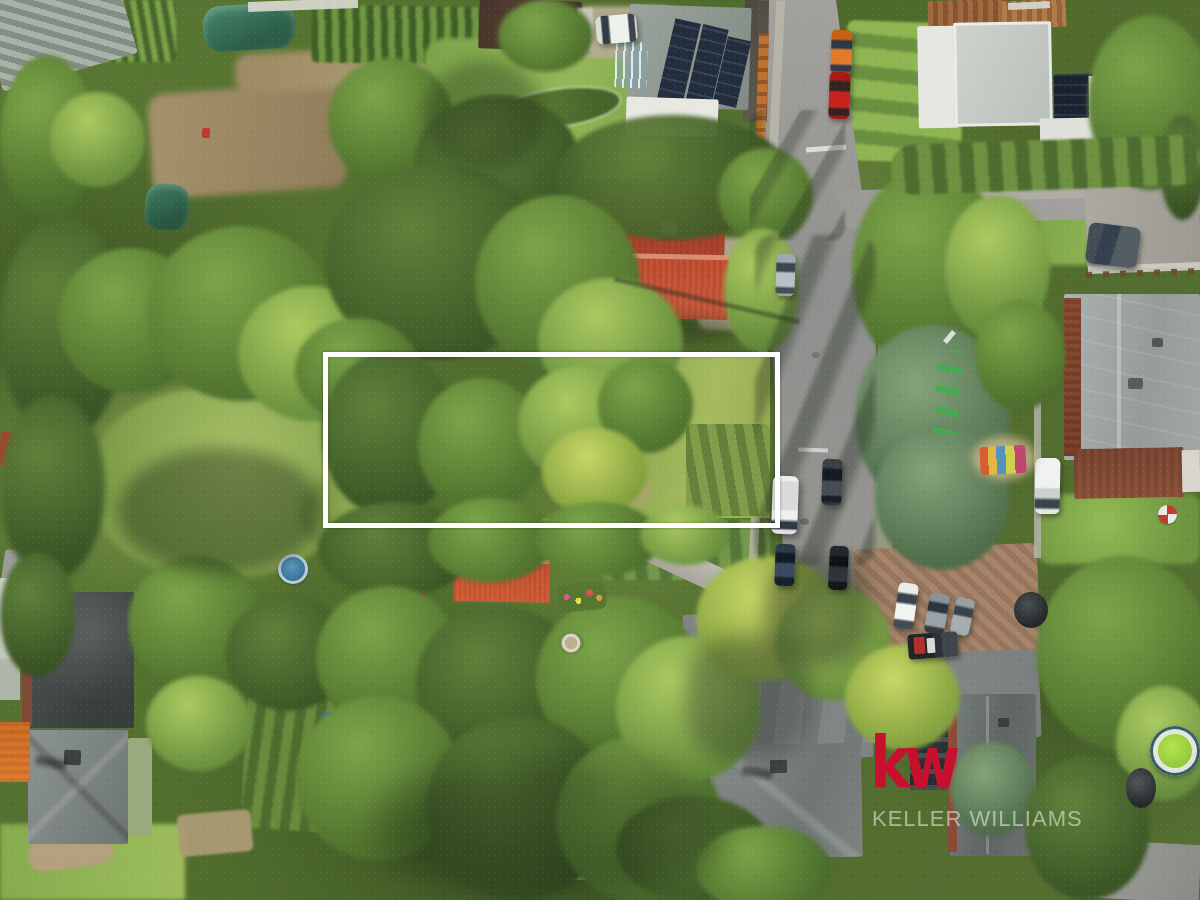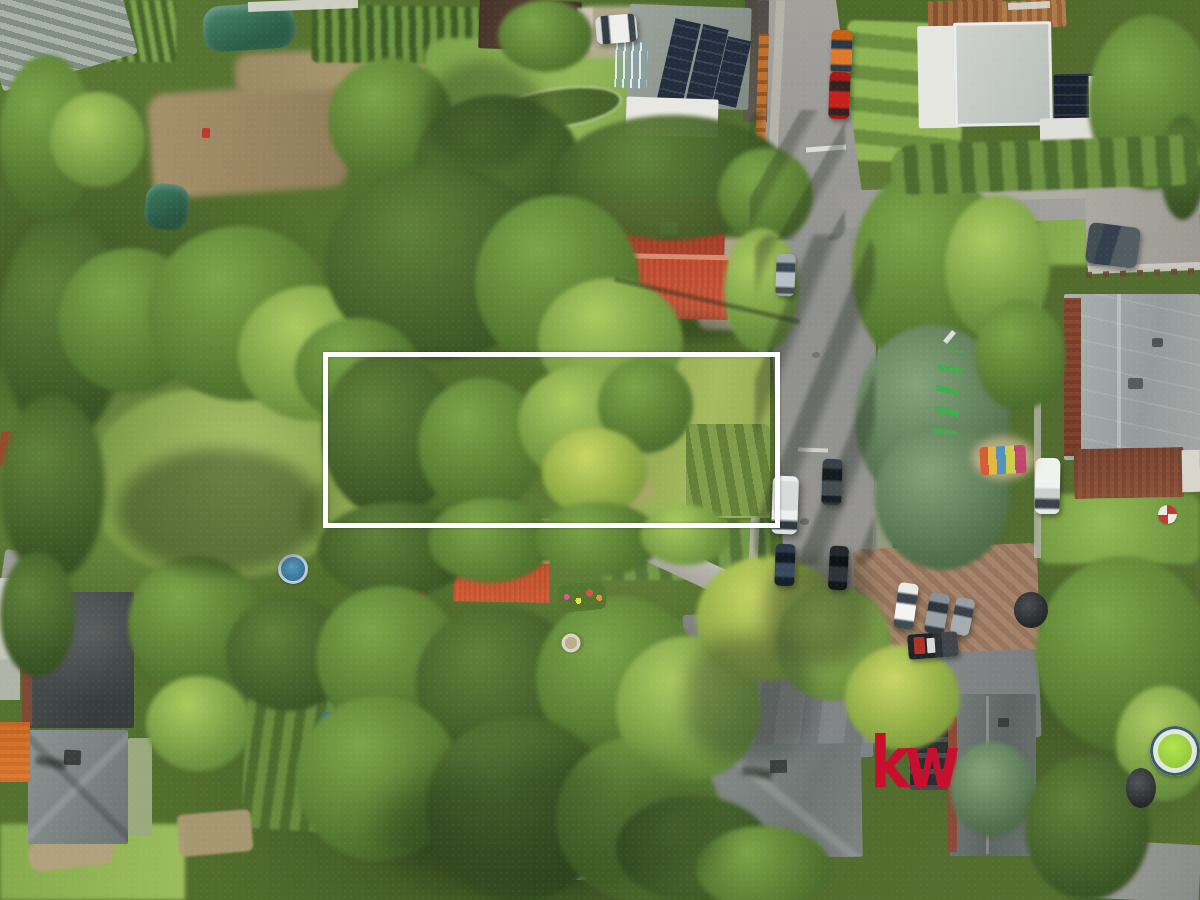--- a/index.html
+++ b/index.html
@@ -230,14 +230,15 @@
       <div style="left: 558px; top: 583px; width: 48px; height: 28px; background: radial-gradient(5px 5px at 18% 45%, rgb(224, 88, 154) 60%, transparent 61%), radial-gradient(5px 5px at 42% 62%, rgb(232, 232, 74) 60%, transparent 61%), radial-gradient(6px 6px at 66% 38%, rgb(217, 82, 82) 60%, transparent 61%), radial-gradient(5px 5px at 86% 58%, rgb(232, 154, 58) 60%, transparent 61%), rgb(85, 118, 47); border-radius: 8px; transform: rotate(-5deg); opacity: 0.95;"></div>
       <div style="left: 558px; top: 632px; width: 26px; height: 22px; background: radial-gradient(circle, rgb(188, 174, 140) 0px, rgb(188, 174, 140) 34%, rgb(217, 213, 201) 38%, rgb(217, 213, 201) 52%, rgb(106, 138, 62) 58%); border-radius: 50%;"></div>
       <div style="left: 0px; top: 0px; width: 1200px; height: 900px; background: radial-gradient(rgba(255, 255, 255, 0.05) 1px, transparent 1.4px) 0px 0px / 6px 6px; opacity: 0.7;"></div>
       <div style="left: 0px; top: 0px; width: 1200px; height: 900px; background: radial-gradient(135% 115% at 48% 45%, transparent 58%, rgba(18, 28, 12, 0.28));"></div>
     </div>
 
   <div class="annot" style="left: 323px; top: 352px; width: 447px; height: 166px; border: 5px solid rgb(255, 255, 255); box-shadow: rgba(0, 0, 0, 0.35) 0px 0px 3px, rgba(0, 0, 0, 0.25) 0px 0px 3px inset;"></div>
 
   <div class="wm">
     <div class="kw" style="color: rgb(200, 16, 46);">kw</div>
+    <div class="kwt" style="color: rgba(255, 255, 255, 0.5);">KELLER WILLIAMS</div>
   </div>
 </div>
 
 </body></html>

